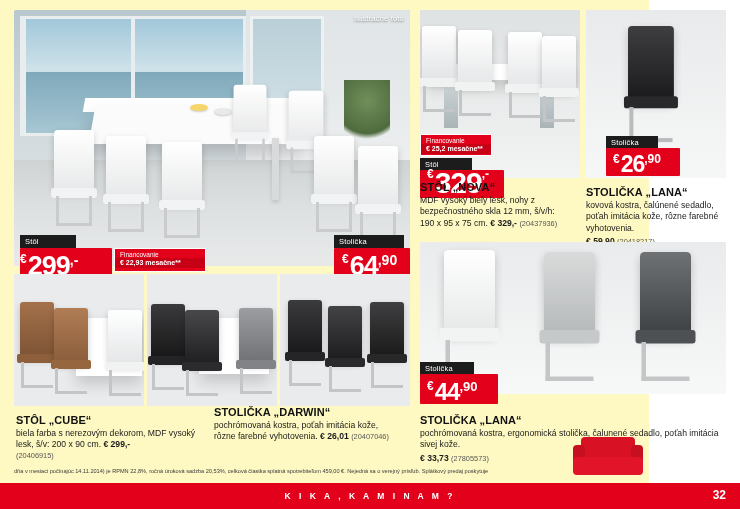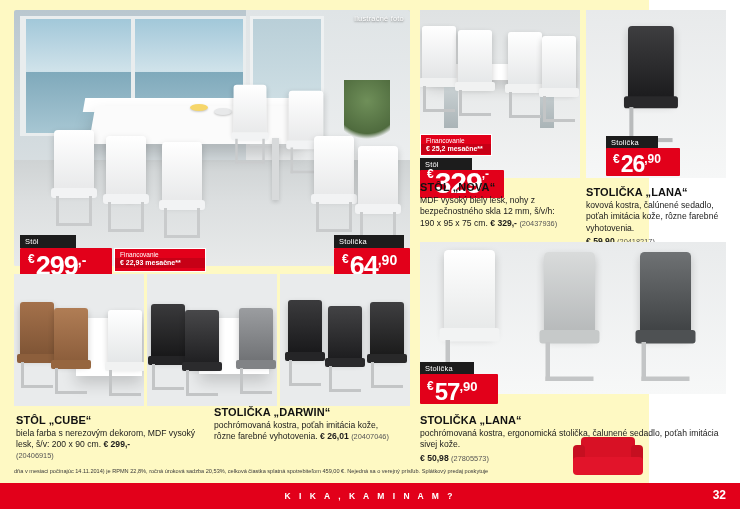--- a/index.html
+++ b/index.html
@@ -245,21 +245,21 @@
       <div class="chair" style="left:344px; top:136px;">
         <div class="back"></div>
           <div class="seat"></div>
           <div class="legs"></div>
       </div>
 
       <span class="hero-note">ilustračné foto</span>
     </div>
 
     <div class="tag-label" style="left:6px; top:225px; width:56px;">Stôl</div>
-    <div class="tag" style="left:6px; top:238px; width:92px; height:32px; padding:2px 0 0 8px;">
+    <div class="tag" style="left:6px; top:238px; width:92px; height:32px; padding:2px 0 0 0;">
       <span class="price">
         <span class="cur">€</span><span class="int">299</span><span class="dec">,-</span>
       </span>
     </div>
 
     <div class="fin" style="left:100px; top:238px; width:92px; height:24px;">
       <div class="fin-t">Financovanie</div>
       <div class="fin-b fin-row">€ 22,93 mesačne**</div>
     </div>
 
@@ -428,29 +428,29 @@
       <div class="ch2" style="left:220px; top:10px; transform:scale(1.5); transform-origin: top left;">
         <div class="b" style="background:linear-gradient(180deg,#6f7274,#3d4042);"></div>
           <div class="s" style="background:#4e5153;"></div>
           <div class="l"></div>
       </div>
     </div>
 
     <div class="tag-label" style="position:absolute; left:0; top:352px; width:54px;">Stolička</div>
     <div class="tag" style="position:absolute; left:0; top:364px; width:78px; height:30px; padding:1px 0 0 7px;">
       <span class="price">
-        <span class="cur">€</span><span class="int" style="font-size:24px;">57</span><span class="dec" style="font-size:13px;">,90</span>
+        <span class="cur">€</span><span class="int" style="font-size:24px;">44</span><span class="dec" style="font-size:13px;">,90</span>
       </span>
     </div>
 
     <div class="rtext3">
       <div class="h-prod">STOLIČKA „LANA“</div>
       <div class="p-prod">pochrómovaná kostra, ergonomická stolička, čalunené sedadlo, poťah imitácia sivej kože.</div>
       <div class="p-prod">
-        <b>€ 50,98</b>
+        <b>€ 33,73</b>
         <span class="artno">(27805573)</span>
       </div>
     </div>
   </div>
 
   <div class="redchair">
     <div class="rc-back"></div>
       <div class="rc-armL"></div>
       <div class="rc-armR"></div>
       <div class="rc-seat"></div>

